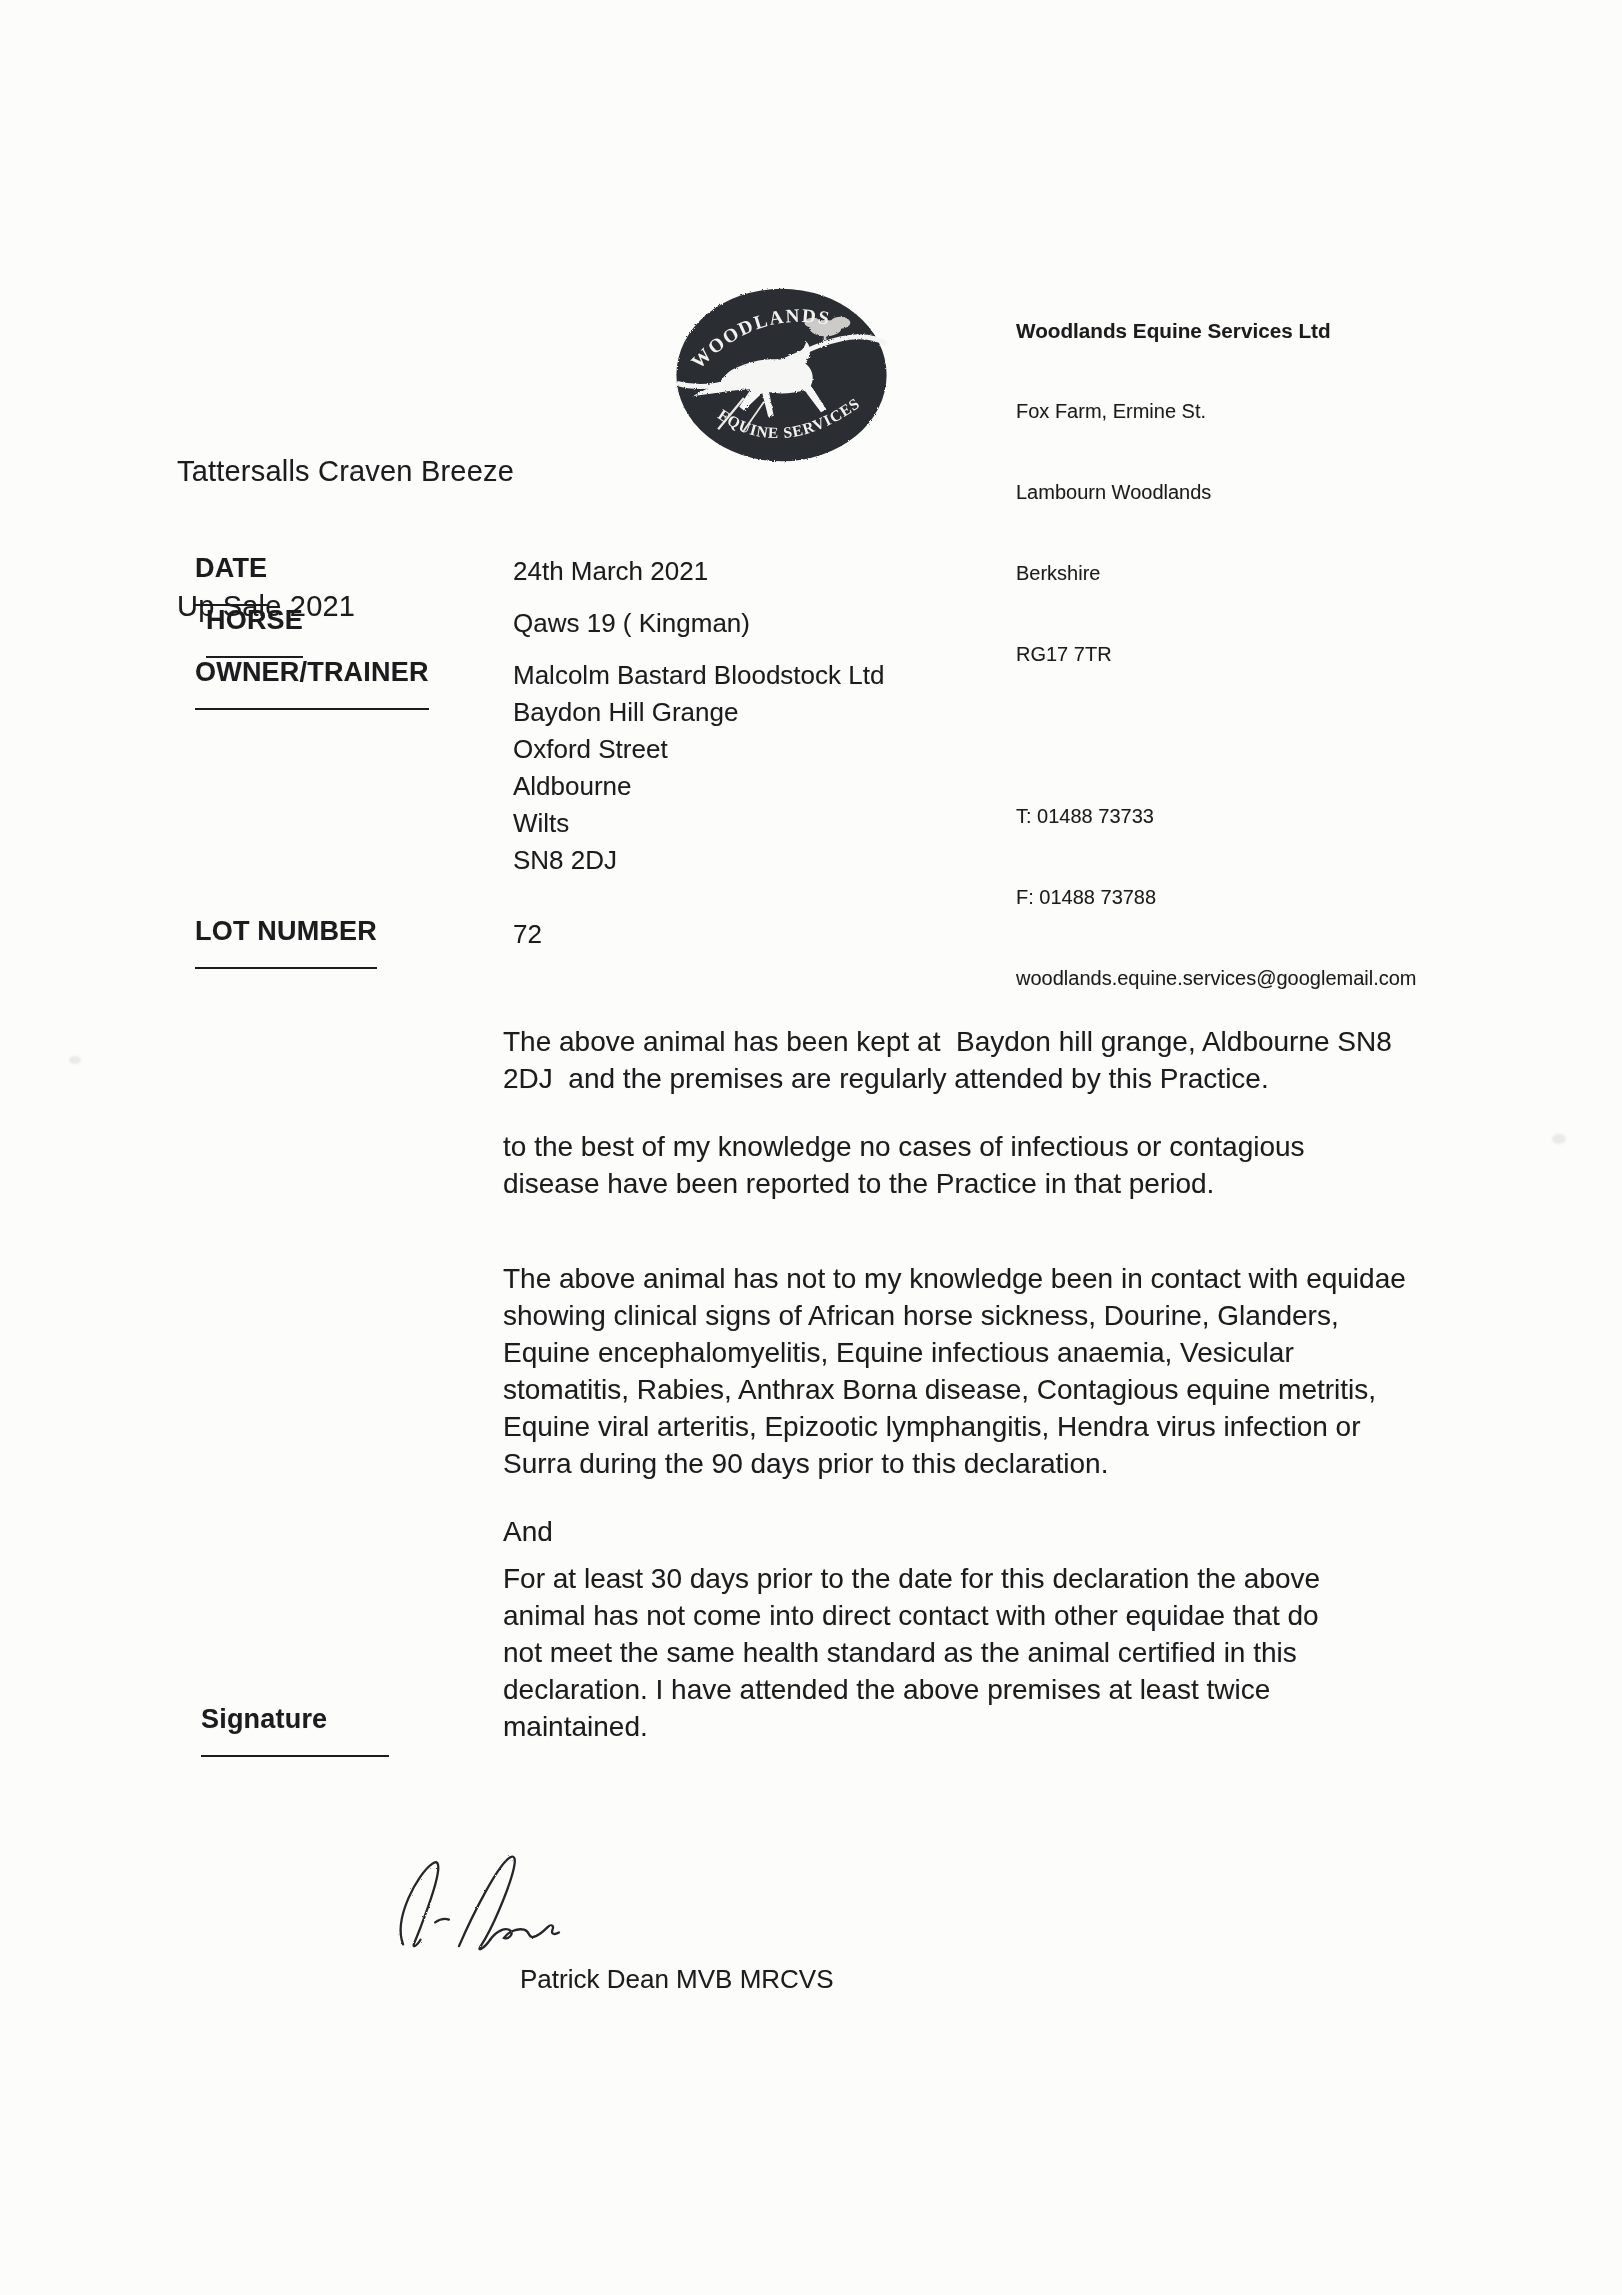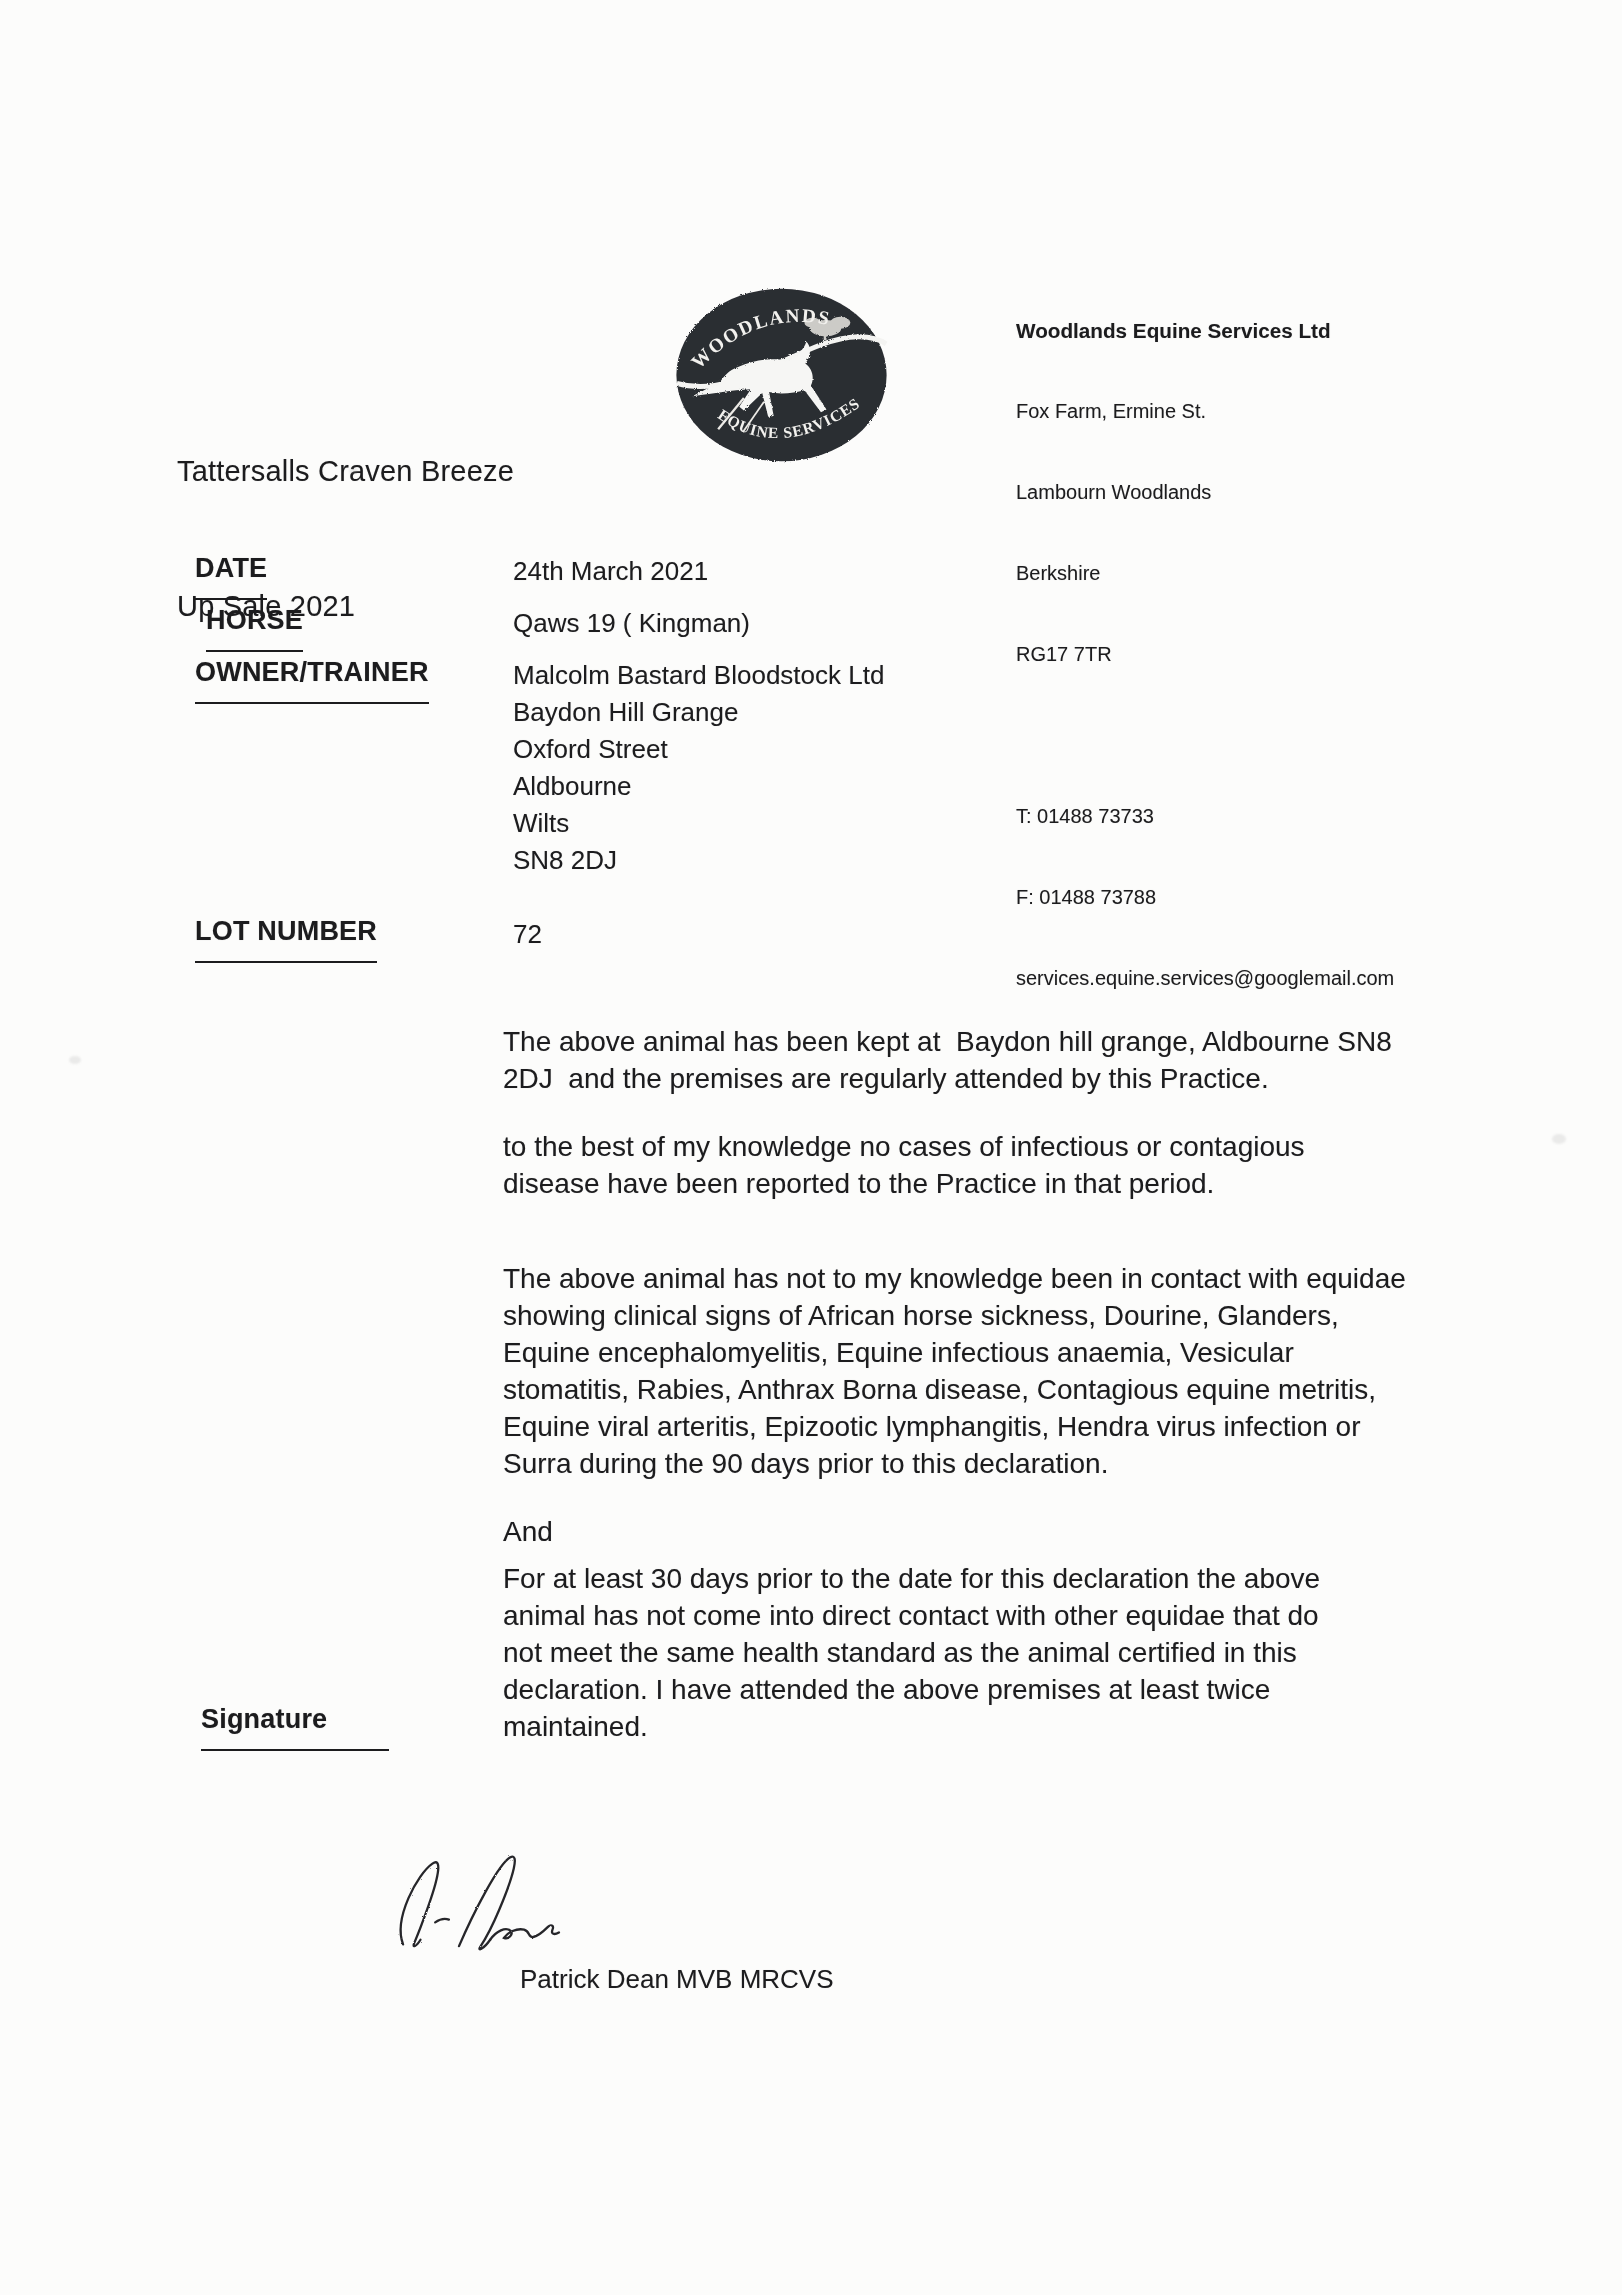--- a/index.html
+++ b/index.html
@@ -36,21 +36,21 @@
     left:1016px;top:263px;
     font-size:20px;line-height:27px;
   }
   .practice .name{font-weight:bold;font-size:20.7px;}
   .practice .gap{height:27px;}
   
   .label{
     position:absolute;left:195px;
     font-size:27px;font-weight:bold;letter-spacing:0.2px;
     border-bottom:2.3px solid var(--ink);
-    padding-bottom:14px;
+    padding-bottom:20px;
     text-shadow:0 0 0.9px rgba(20,20,20,.25);
   }
   .value{
     position:absolute;left:513px;
     font-size:26px;line-height:37px;
     text-shadow:0 0 0.9px rgba(20,20,20,.22);
   }
   
   .para{
     position:absolute;left:503px;
@@ -124,21 +124,21 @@
 
   <div class="txt practice">
     <div class="name">Woodlands Equine Services Ltd</div>
     <div>Fox Farm, Ermine St.</div>
     <div>Lambourn Woodlands</div>
     <div>Berkshire</div>
     <div>RG17 7TR</div>
     <div class="gap"></div>
     <div>T: 01488 73733</div>
     <div>F: 01488 73788</div>
-    <div>services.equine.services@googlemail.com</div>
+    <div>woodlands.equine.services@googlemail.com</div>
   </div>
 
   <div class="label" style="top:553px;">DATE</div>
   <div class="value" style="top:553px;">24th March 2021</div>
 
   <div class="label" style="top:605px;margin-left:11px;">HORSE</div>
   <div class="value" style="top:605px;">Qaws 19 ( Kingman)</div>
 
   <div class="label" style="top:657px;">OWNER/TRAINER</div>
   <div class="value" style="top:657px;">

